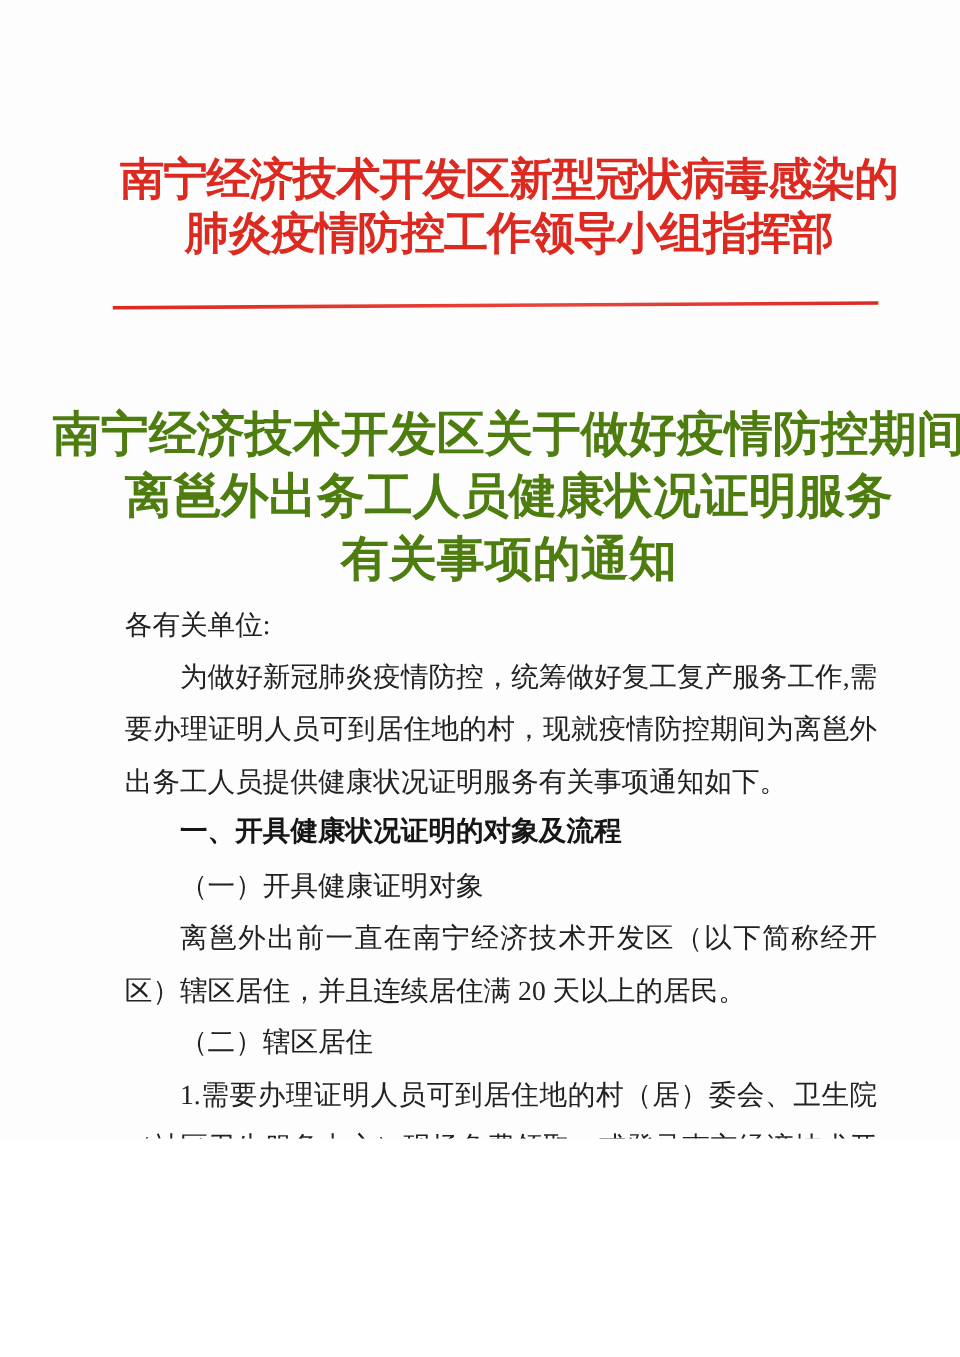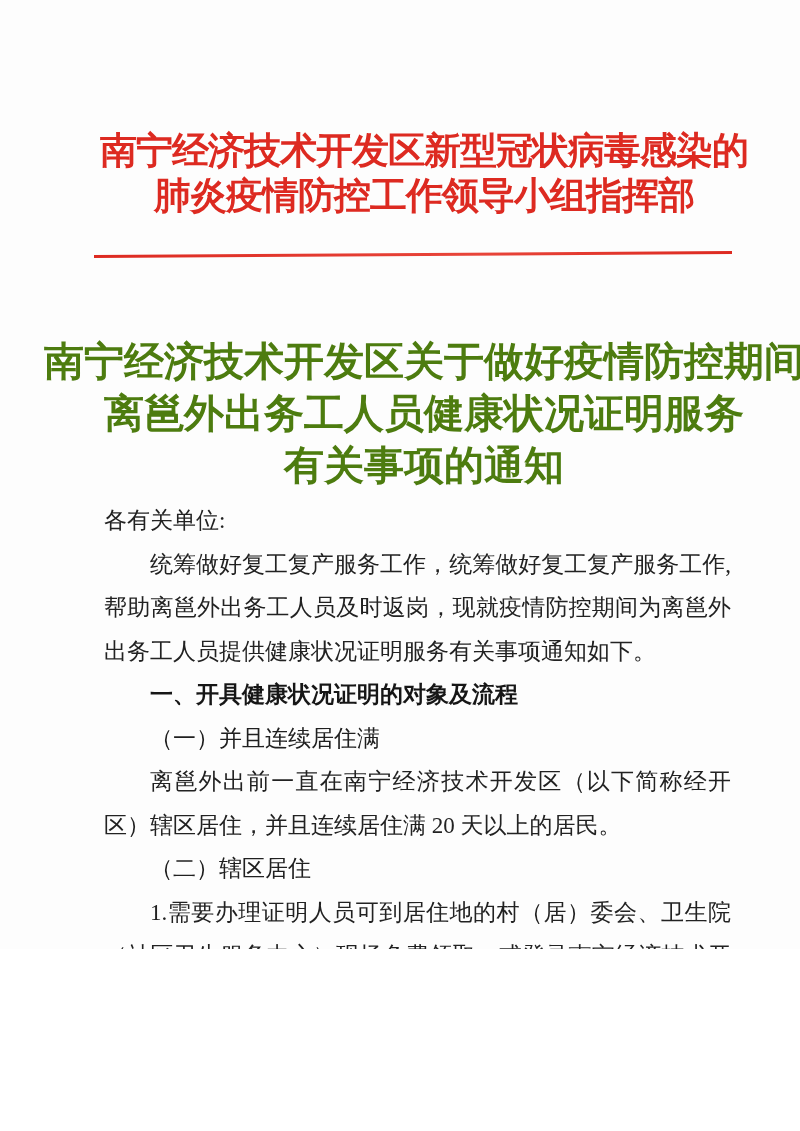--- a/index.html
+++ b/index.html
@@ -66,21 +66,21 @@
     text-align: justify;
     color: #222222;
   }
   .body-text p {
     margin: 0;
   }
   .indent {
     text-indent: 2em;
   }
   .section-heading {
-    font-family: Liberation Sans, sans-serif;
+    font-family: Liberation Mono, monospace;
     font-weight: 700;
     color: #161616;
   }
   .kaiti-heading {
     font-weight: 400;
     color: #202020;
   }
   
   .page-number {
     position: absolute;
@@ -106,23 +106,23 @@
   <div class="red-rule" style="background: linear-gradient(90deg, rgb(221, 42, 33), rgb(232, 69, 58) 60%, rgb(221, 42, 33));"></div>
 
   <div class="doc-title">
     <div>南宁经济技术开发区关于做好疫情防控期间</div>
     <div>离邕外出务工人员健康状况证明服务</div>
     <div>有关事项的通知</div>
   </div>
 
   <div class="body-text">
     <p>各有关单位:</p>
-    <p class="indent">统筹做好复工复产服务工作，统筹做好复工复产服务工作,帮助离邕外出务工人员及时返岗，现就疫情防控期间为离邕外出务工人员提供健康状况证明服务有关事项通知如下。</p>
+    <p class="indent">为做好新冠肺炎疫情防控，统筹做好复工复产服务工作,需要办理证明人员可到居住地的村，现就疫情防控期间为离邕外出务工人员提供健康状况证明服务有关事项通知如下。</p>
     <p class="indent section-heading">一、开具健康状况证明的对象及流程</p>
-    <p class="indent kaiti-heading">（一）并且连续居住满</p>
+    <p class="indent kaiti-heading">（一）开具健康证明对象</p>
     <p class="indent">离邕外出前一直在南宁经济技术开发区（以下简称经开区）辖区居住，并且连续居住满 20 天以上的居民。</p>
     <p class="indent kaiti-heading">（二）辖区居住</p>
     <p class="indent">1.需要办理证明人员可到居住地的村（居）委会、卫生院（社区卫生服务中心）现场免费领取，或登录南宁经济技术开发区管理委员会官网(http://jkq.nanning.gov.cn)下载打印《南宁经济技术开发区外出务工人员健康申报证明》表格。</p>
   </div>
 
   <div class="page-number">- 1 -</div>
 
 </div>
 
 </body></html>

